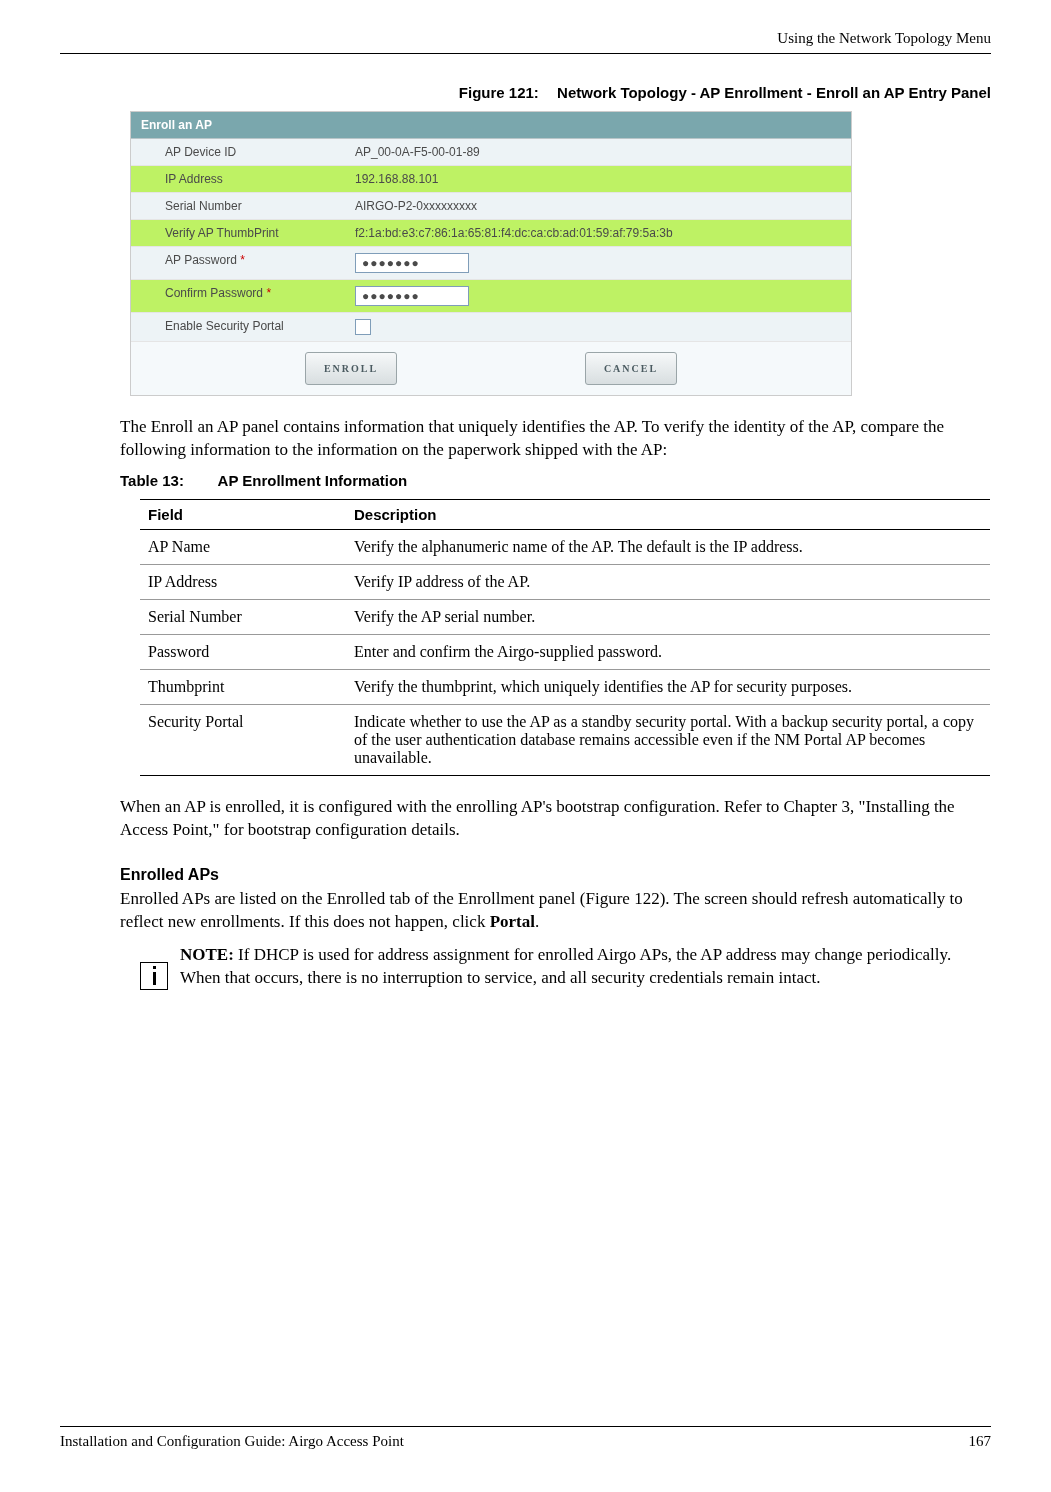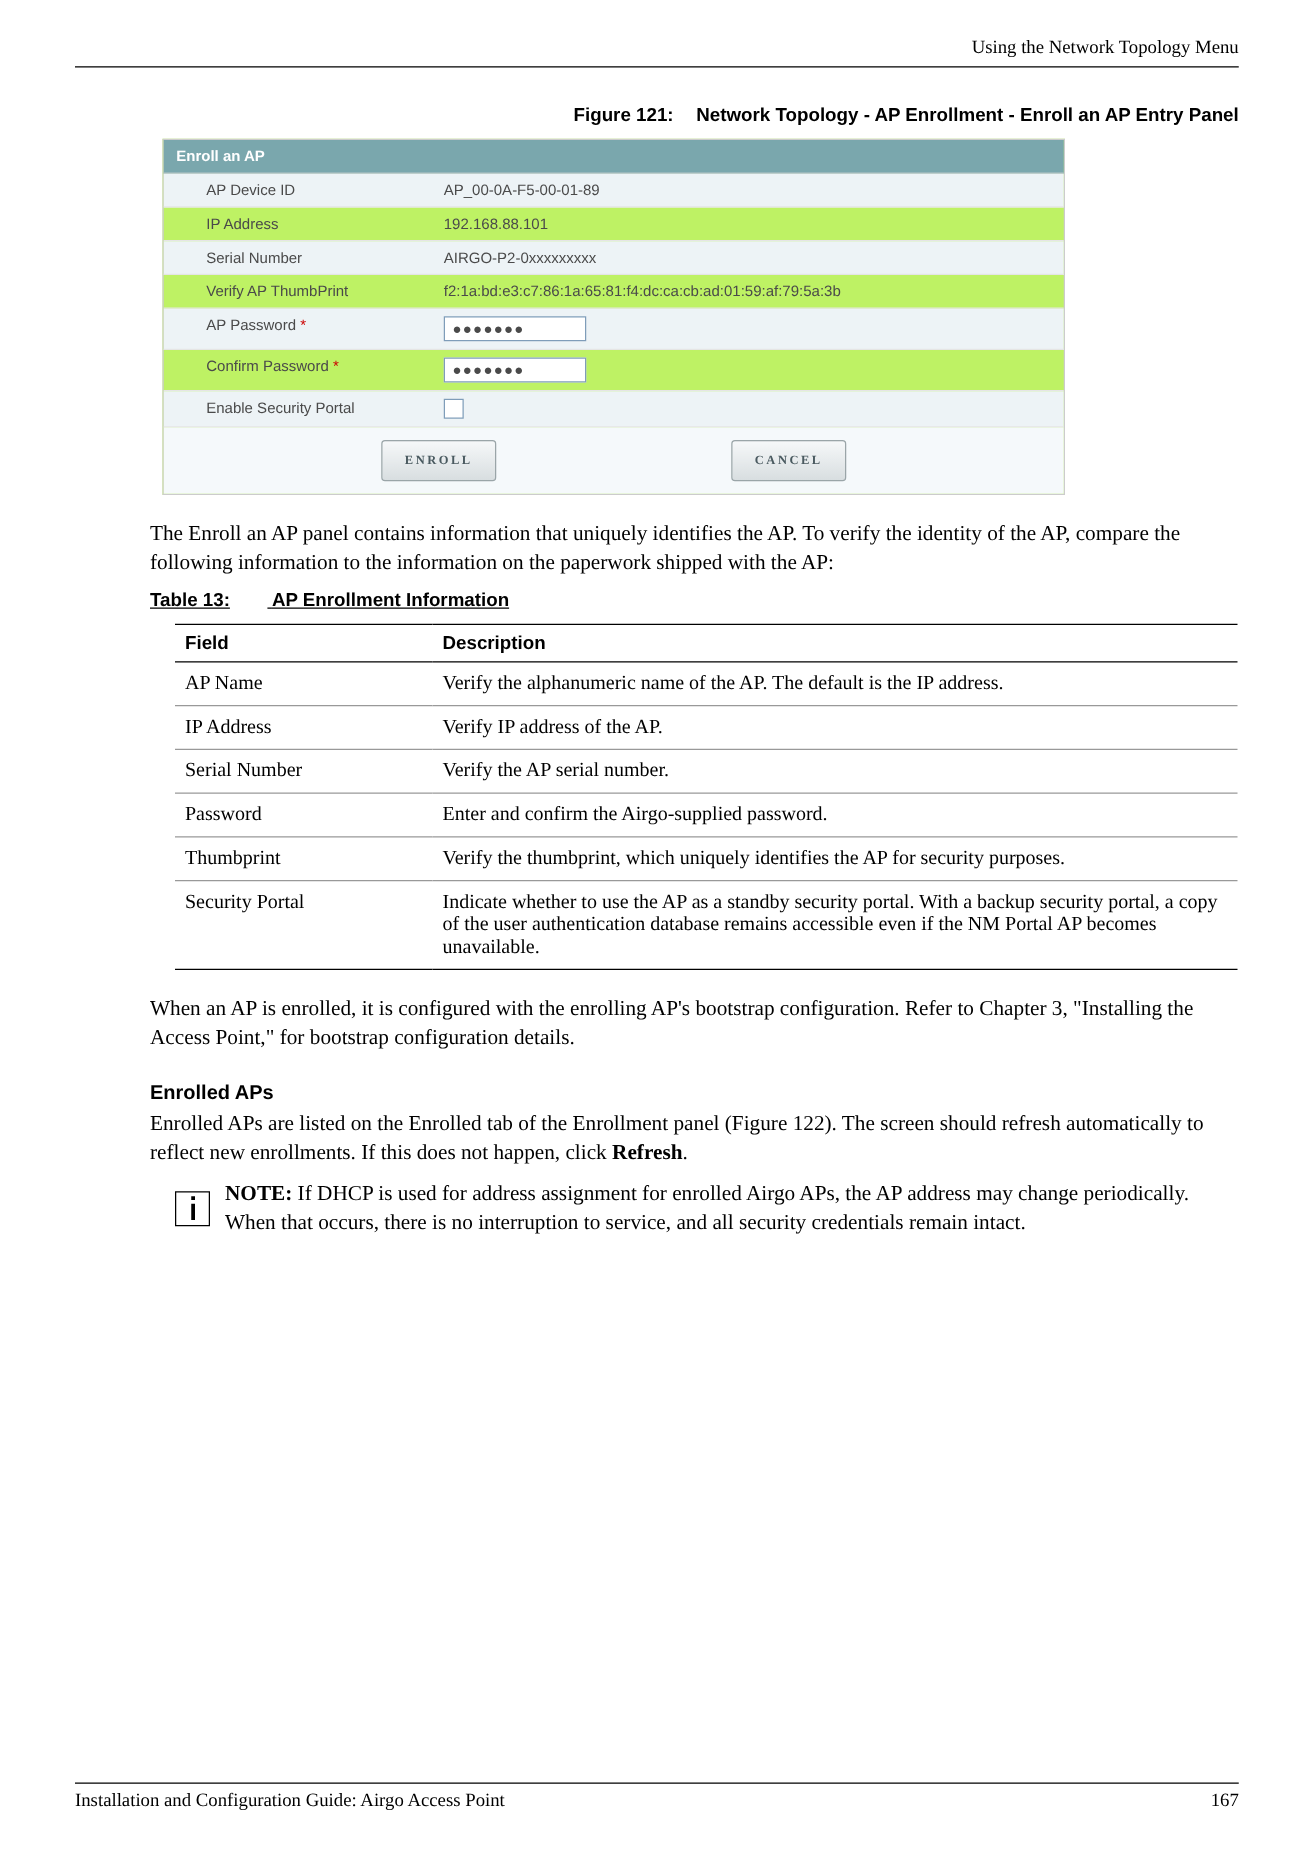--- a/index.html
+++ b/index.html
@@ -108,21 +108,20 @@
     font-size: 17px;
     line-height: 1.35;
   }
   .table-caption {
     font-family: Arial, Helvetica, sans-serif;
     font-weight: bold;
     font-size: 15px;
     margin-left: 60px;
     margin-top: 6px;
     margin-bottom: 10px;
-    text-decoration: underline;
   }
   .table-caption .tab-num { margin-right: 30px; }
   .enroll-table {
     margin-left: 80px;
     width: 850px;
     border-collapse: collapse;
     font-size: 16px;
   }
   .enroll-table th {
     text-align: left;
@@ -145,21 +144,21 @@
     font-weight: bold;
     font-size: 16px;
     margin-left: 60px;
     margin-top: 24px;
   }
   .note-block {
     display: flex;
     margin-left: 80px;
     margin-top: 8px;
     width: 830px;
-    align-items: center;
+    align-items: flex-end;
   }
   .note-icon-box {
     border: 1.5px solid #000;
     width: 26px;
     height: 26px;
     display: flex;
     align-items: center;
     justify-content: center;
     margin-right: 12px;
     font-family: "Times New Roman", serif;
@@ -303,21 +302,21 @@
         <td>Indicate whether to use the AP as a standby security portal. With a backup security portal, a copy of the user authentication database remains accessible even if the NM Portal AP becomes unavailable.</td>
       </tr>
     </tbody>
   </table>
 
   <div class="body-text">When an AP is enrolled, it is configured with the enrolling AP's bootstrap configuration. Refer to Chapter 3, "Installing the Access Point," for bootstrap configuration details.</div>
 
   <div class="subhead">Enrolled APs</div>
 
   <div class="body-text" style="margin-top:4px;">
-    <span>Enrolled APs are listed on the Enrolled tab of the Enrollment panel (Figure 122). The screen should refresh automatically to reflect new enrollments. If this does not happen, click </span><b>Refresh</b><span>.</span>
+    <span>Enrolled APs are listed on the Enrolled tab of the Enrollment panel (Figure 122). The screen should refresh automatically to reflect new enrollments. If this does not happen, click </span><b>Portal</b><span>.</span>
   </div>
 
   <div class="note-block">
     <div class="note-icon-box">
       <span class="dot"></span>
         <span class="stem"></span>
     </div>
     <div class="note-text">
       <span class="nb">NOTE:</span><span> If DHCP is used for address assignment for enrolled Airgo APs, the AP address may change periodically. When that occurs, there is no interruption to service, and all security credentials remain intact.</span>
     </div>

